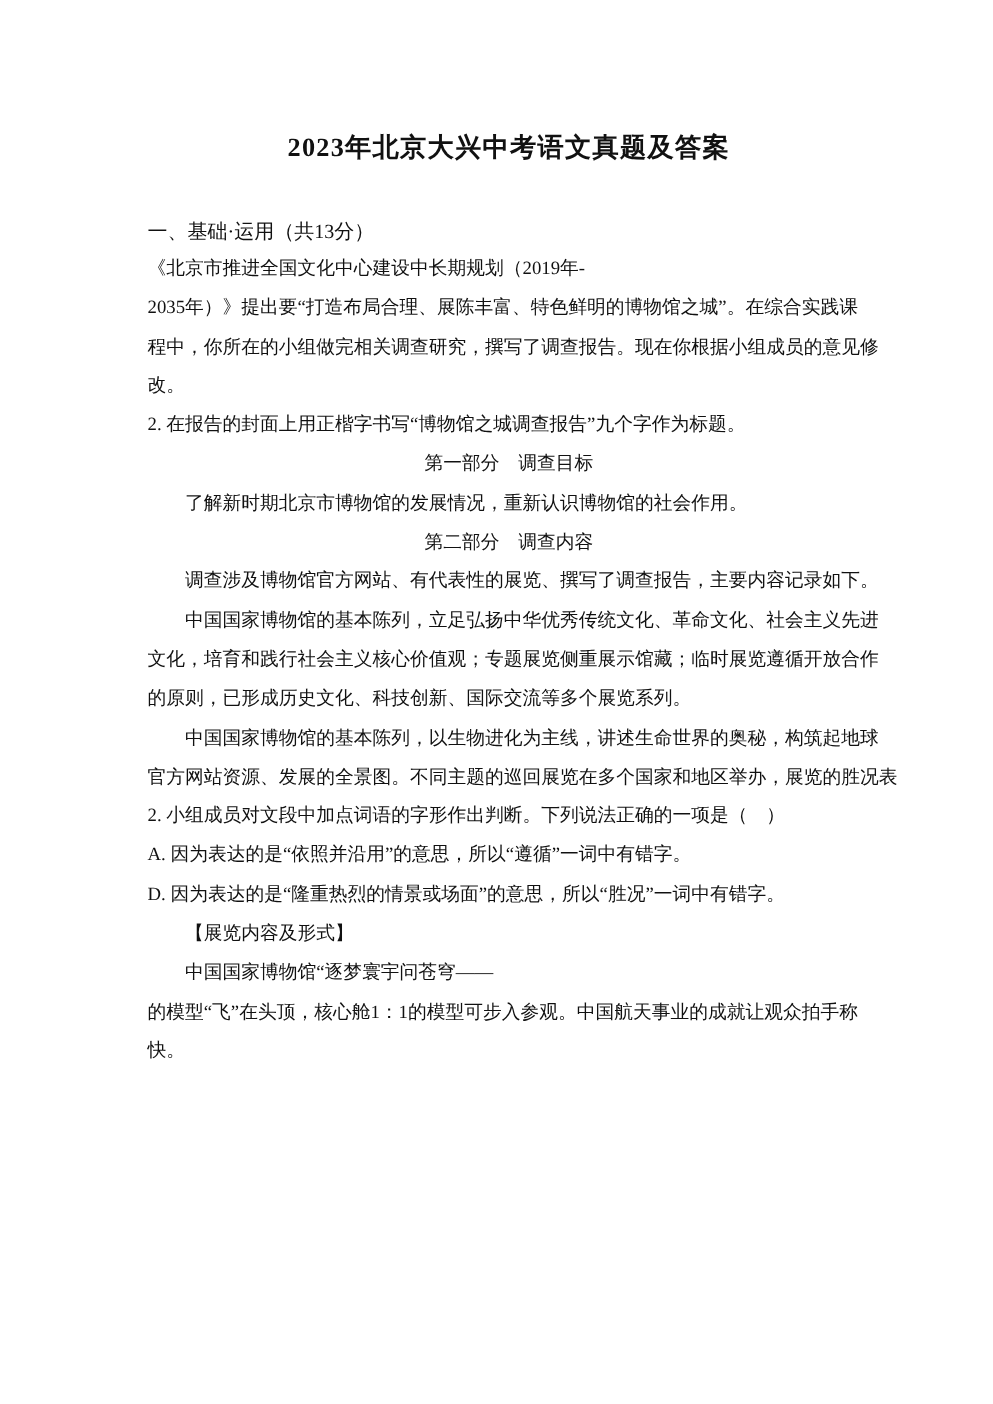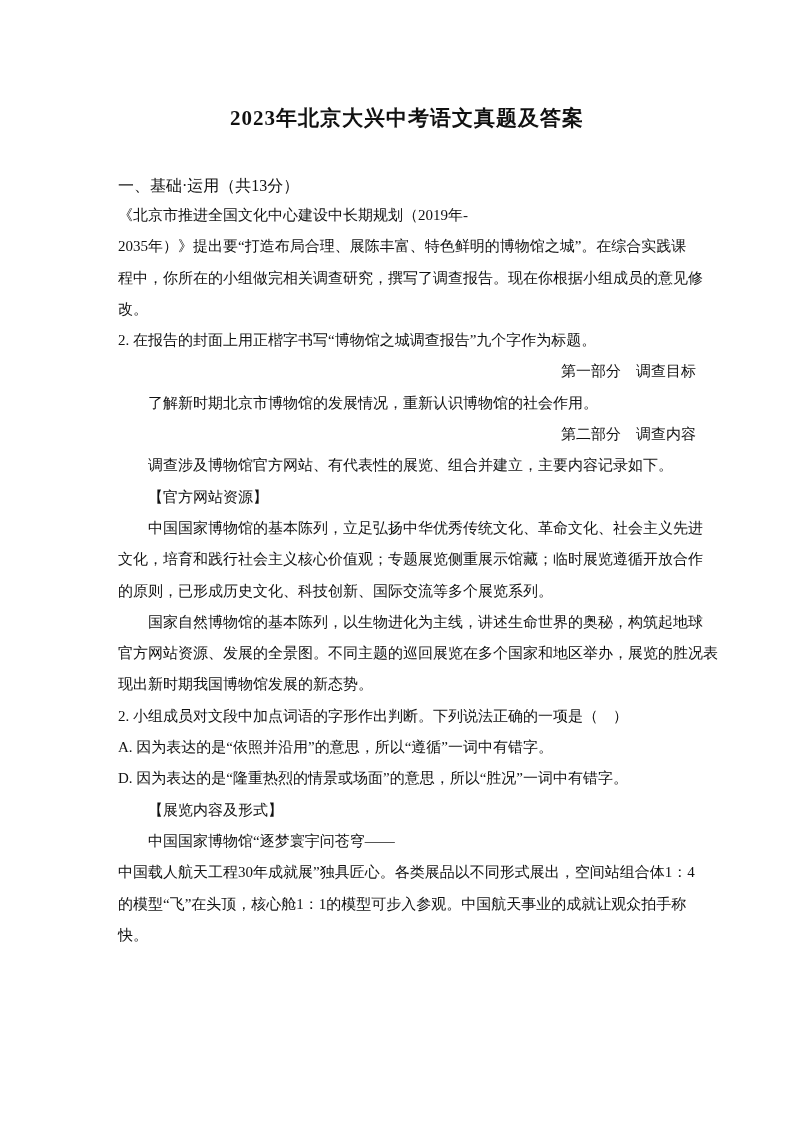--- a/index.html
+++ b/index.html
@@ -37,21 +37,21 @@
   }
   .doc-body {
     margin-top: 0;
   }
   .line {
     font-size: 15px;
     line-height: 31.3px;
     white-space: nowrap;
   }
   .line.center {
-    text-align: right;
+    text-align: center;
   }
   .line.indent {
     padding-left: 30px;
   }
 </style>
 </head>
 <body>
 
 <div class="page">
 
@@ -61,31 +61,28 @@
 
   <div class="doc-body">
     <div class="line">《北京市推进全国文化中心建设中长期规划（2019年-</div>
     <div class="line">2035年）》提出要“打造布局合理、展陈丰富、特色鲜明的博物馆之城”。在综合实践课</div>
     <div class="line">程中，你所在的小组做完相关调查研究，撰写了调查报告。现在你根据小组成员的意见修</div>
     <div class="line">改。</div>
     <div class="line">2. 在报告的封面上用正楷字书写“博物馆之城调查报告”九个字作为标题。</div>
     <div class="line center">第一部分　调查目标</div>
     <div class="line indent">了解新时期北京市博物馆的发展情况，重新认识博物馆的社会作用。</div>
     <div class="line center">第二部分　调查内容</div>
-    <div class="line indent">调查涉及博物馆官方网站、有代表性的展览、组合并建立，主要内容记录如下。</div>
-    <div class="line indent">【官方网站资源】</div>
+    <div class="line indent">调查涉及博物馆官方网站、有代表性的展览、撰写了调查报告，主要内容记录如下。</div>
     <div class="line indent">中国国家博物馆的基本陈列，立足弘扬中华优秀传统文化、革命文化、社会主义先进</div>
     <div class="line">文化，培育和践行社会主义核心价值观；专题展览侧重展示馆藏；临时展览遵循开放合作</div>
     <div class="line">的原则，已形成历史文化、科技创新、国际交流等多个展览系列。</div>
-    <div class="line indent">国家自然博物馆的基本陈列，以生物进化为主线，讲述生命世界的奥秘，构筑起地球</div>
+    <div class="line indent">中国国家博物馆的基本陈列，以生物进化为主线，讲述生命世界的奥秘，构筑起地球</div>
     <div class="line">官方网站资源、发展的全景图。不同主题的巡回展览在多个国家和地区举办，展览的胜况表</div>
-    <div class="line">现出新时期我国博物馆发展的新态势。</div>
     <div class="line">2. 小组成员对文段中加点词语的字形作出判断。下列说法正确的一项是（　）</div>
     <div class="line">A. 因为表达的是“依照并沿用”的意思，所以“遵循”一词中有错字。</div>
     <div class="line">D. 因为表达的是“隆重热烈的情景或场面”的意思，所以“胜况”一词中有错字。</div>
     <div class="line indent">【展览内容及形式】</div>
     <div class="line indent">中国国家博物馆“逐梦寰宇问苍穹——</div>
-    <div class="line">中国载人航天工程30年成就展”独具匠心。各类展品以不同形式展出，空间站组合体1：4</div>
     <div class="line">的模型“飞”在头顶，核心舱1：1的模型可步入参观。中国航天事业的成就让观众拍手称</div>
     <div class="line">快。</div>
   </div>
 
 </div>
 
 </body></html>

